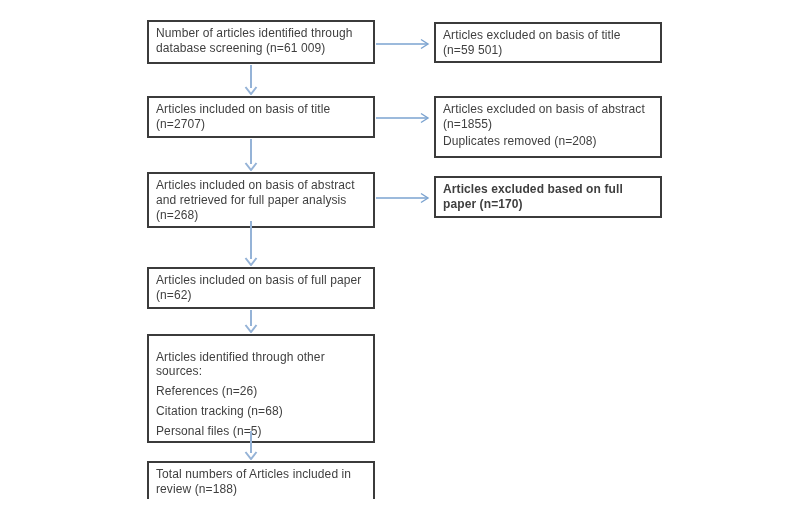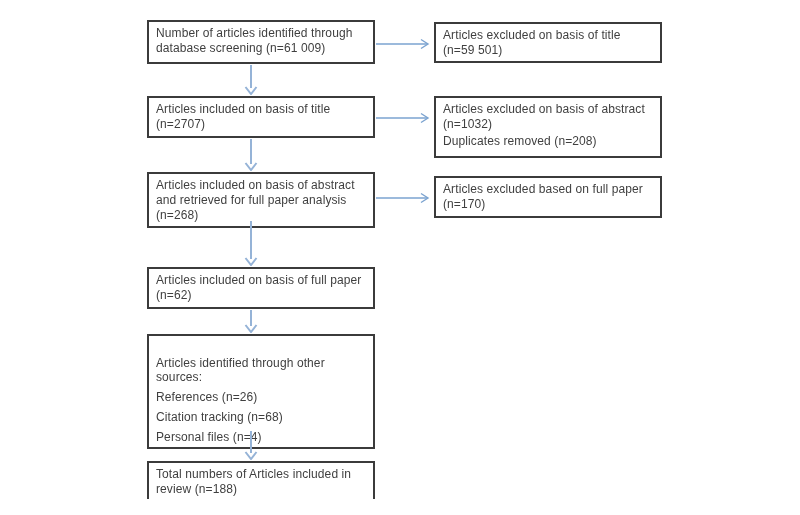--- a/index.html
+++ b/index.html
@@ -29,21 +29,21 @@
     border: 2px solid var(--box-border);
     background: var(--background);
     color: var(--text);
     font-size: 12px;
     line-height: 15px;
     letter-spacing: 0.1px;
     padding: 4px 6px 3px 7px;
   }
   .box p { margin: 0; }
   .box p + p { margin-top: 2px; }
-  .box.tight { line-height: 14px; padding-top: 20px; }
+  .box.tight { line-height: 14px; padding-top: 14px; }
   .box.tight p + p { margin-top: 6px; }
   svg.arrow { position: absolute; display: block; }
   svg.arrow line, svg.arrow polyline {
     fill: none;
     stroke: currentColor;
   }
   .arrow-v { color: var(--arrow-vertical); }
   .arrow-v line, .arrow-v polyline { stroke-width: 2; }
   .arrow-h { color: var(--arrow-horizontal); }
   .arrow-h line, .arrow-h polyline { stroke-width: 1.4; }
@@ -66,37 +66,37 @@
   </div>
 
   <div class="box" style="left:147px; top:267px; min-height:42px;">
     <p>Articles included on basis of full paper (n=62)</p>
   </div>
 
   <div class="box tight" style="left:147px; top:334px; min-height:96px;">
     <p>Articles identified through other sources:</p>
     <p>References  (n=26)</p>
     <p>Citation tracking (n=68)</p>
-    <p>Personal  files (n=4)</p>
+    <p>Personal  files (n=5)</p>
   </div>
 
   <div class="box" style="left:147px; top:461px; min-height:42px;">
     <p>Total numbers  of Articles included in review (n=188)</p>
   </div>
 
   <div class="box" style="left:434px; top:22px; min-height:40px;">
     <p>Articles excluded on basis of title (n=59 501)</p>
   </div>
 
   <div class="box" style="left:434px; top:96px; min-height:62px;">
-    <p>Articles excluded on basis of abstract (n=1032)</p>
+    <p>Articles excluded on basis of abstract (n=1855)</p>
     <p>Duplicates removed (n=208)</p>
   </div>
 
-  <div class="box" style="left:434px; top:176px; min-height:42px;">
+  <div class="box" style="left:434px; top:176px; min-height:42px;font-weight:bold;">
     <p>Articles excluded based on full paper (n=170)</p>
   </div>
 
   <svg class="arrow arrow-v" style="left:243px; top:65px;" width="16" height="30">
     <line x1="8" y1="0" x2="8" y2="23"></line>
     <polyline points="2.5,22 8,29 13.5,22"></polyline>
   </svg>
 
   <svg class="arrow arrow-v" style="left:243px; top:139px;" width="16" height="32">
     <line x1="8" y1="0" x2="8" y2="25"></line>

